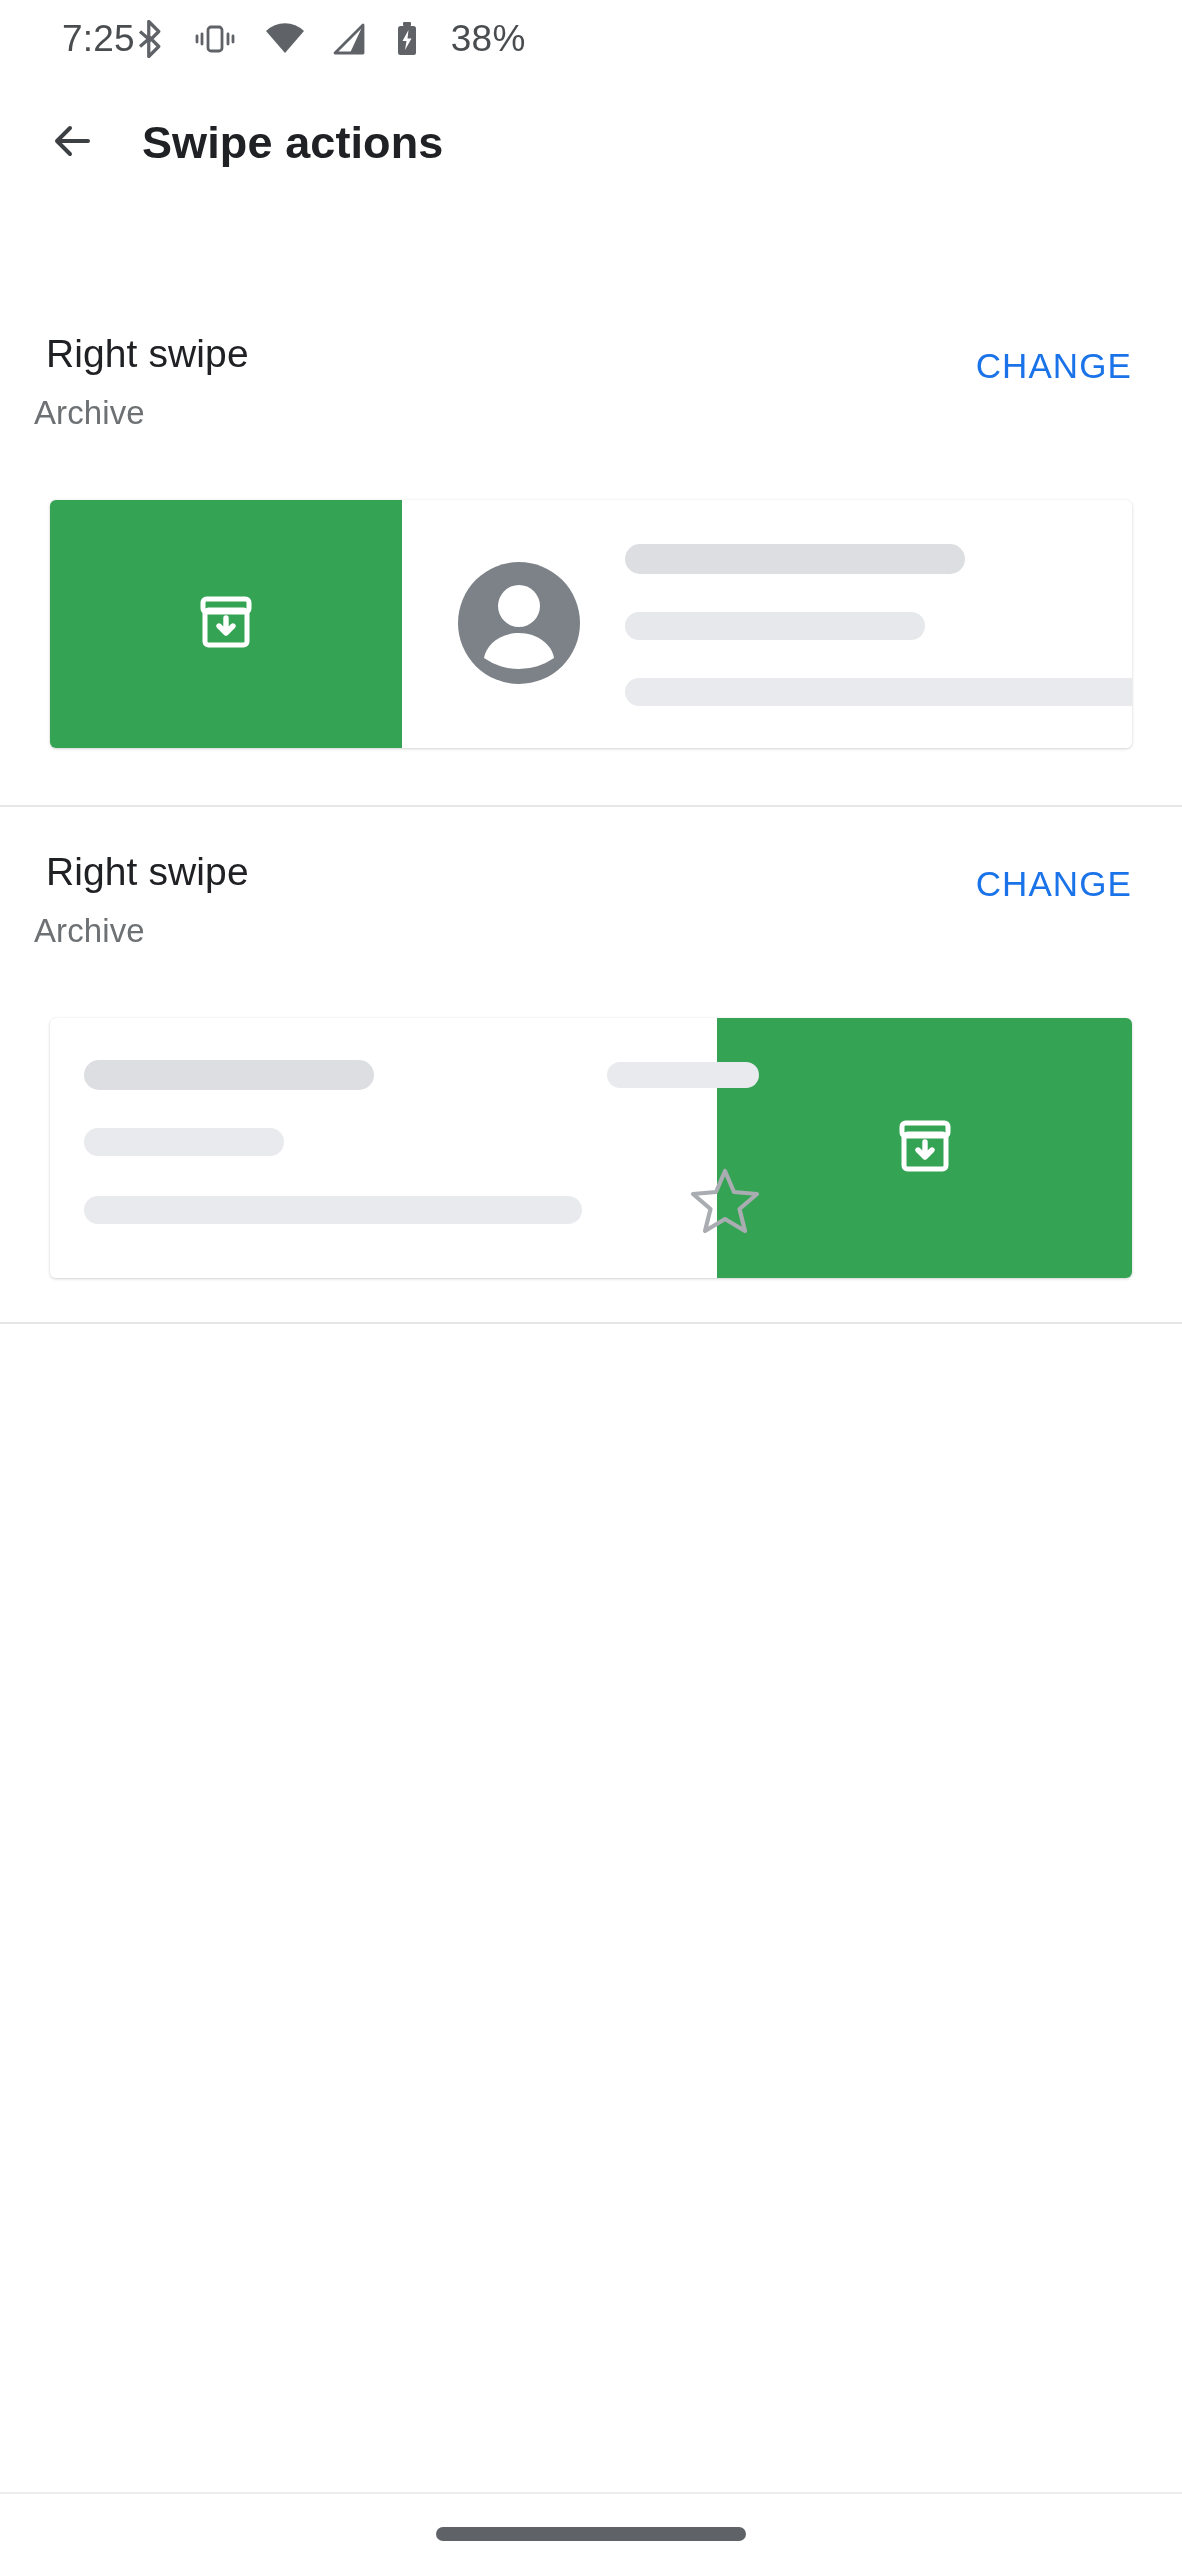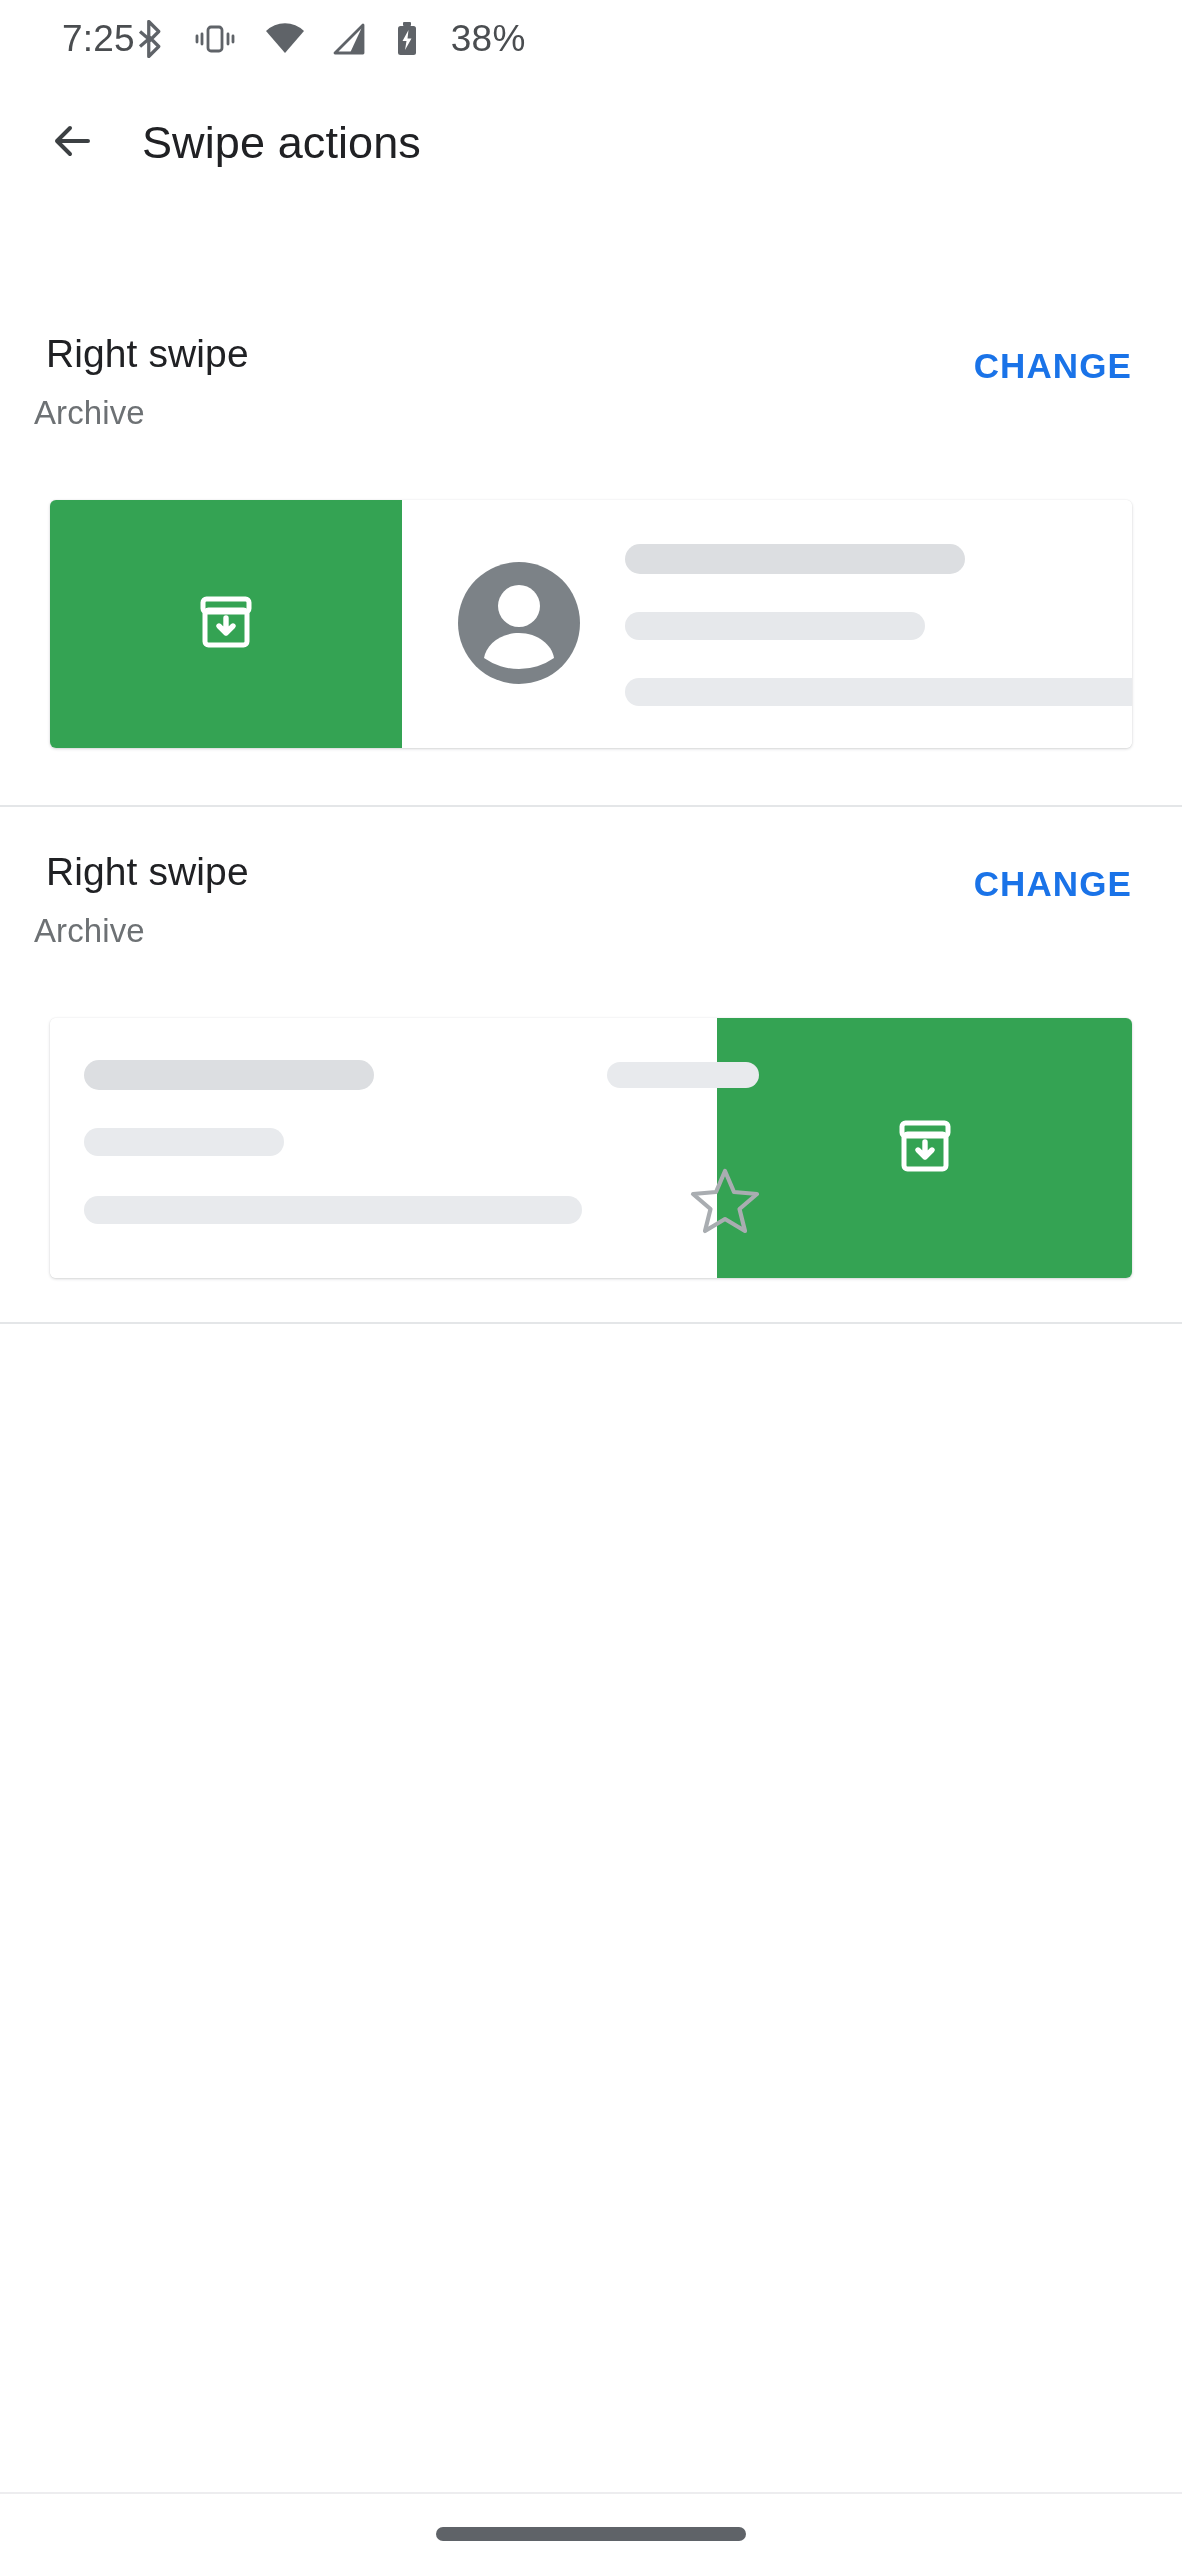--- a/index.html
+++ b/index.html
@@ -26,42 +26,42 @@
   .appbar{
     position:absolute; top:78px; left:0; width:1182px; height:130px;
     display:flex; align-items:center;
   }
   .back-btn{
     width:96px; height:96px; margin-left:24px;
     display:flex; align-items:center; justify-content:center;
     border-radius:50%; cursor:pointer; background:transparent;
   }
   .appbar-title{
-    font-size:45px; color:#202124; margin-left:22px; font-weight:400;
+    font-size:45px; color:#202124; margin-left:22px; font-weight:700;
     letter-spacing:.1px;
   }
 
   
   .section{ position:absolute; left:0; width:1182px; }
   .section-head{
     position:relative; height:110px; padding:0 72px;
   }
   .section-title{
     position:absolute; left:46px; top:10px;
     font-size:39px; color:#202124; letter-spacing:.1px;
   }
   .section-sub{
     position:absolute; left:34px; top:72px;
     font-size:33px; color:#6d7174; letter-spacing:.1px;
   }
   .change-btn{
     position:absolute; right:42px; top:18px;
     font-size:35px; color:#1a73e8; letter-spacing:1.1px;
     cursor:pointer; background:transparent; border:0;
-    font-family:"Liberation Sans", sans-serif; padding:6px 8px;font-weight:bold;
+    font-family:"Liberation Sans", sans-serif; padding:6px 8px;
   }
 
   
   .preview{
     position:relative; height:248px; margin:0 50px;
     border-radius:6px;
     background:#ffffff;
     box-shadow:0 1px 3px rgba(60,64,67,.22), 0 0 1px rgba(60,64,67,.18);
     overflow:hidden;
     display:flex;

